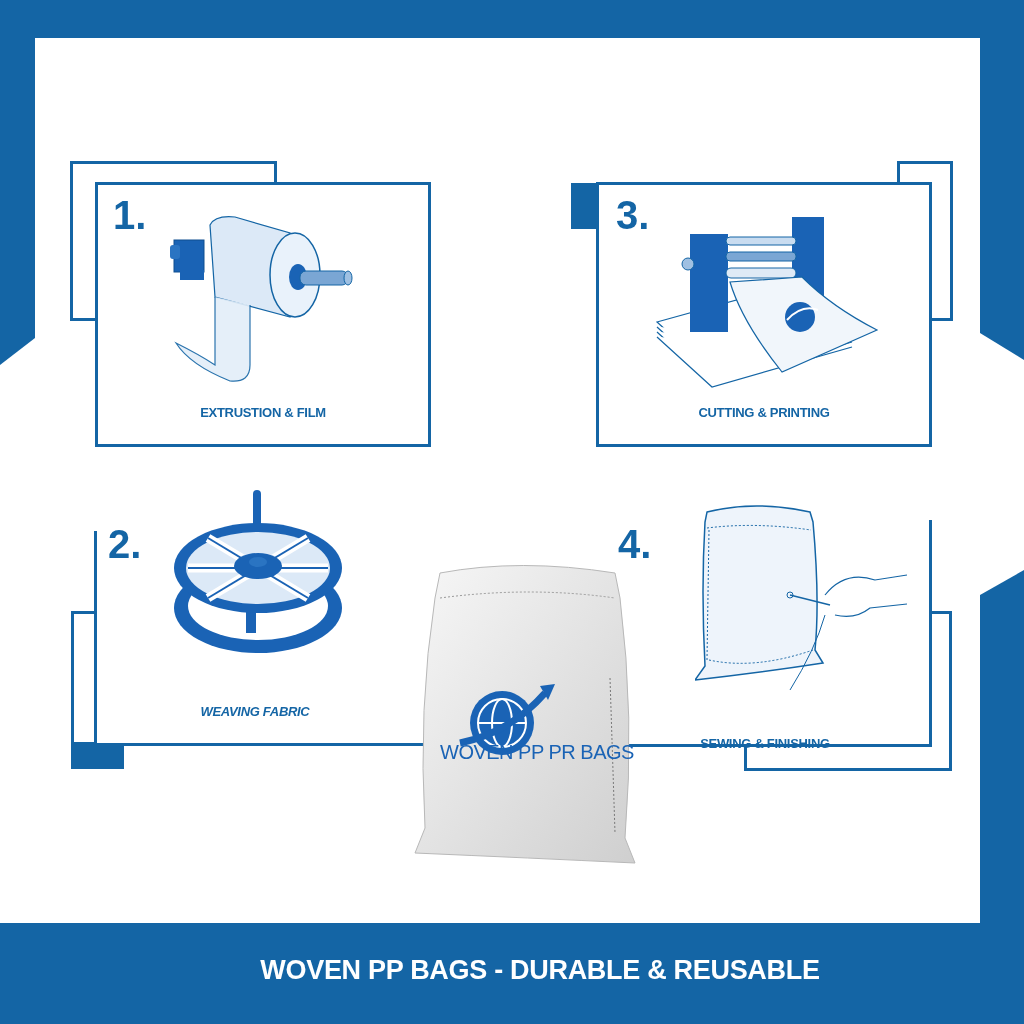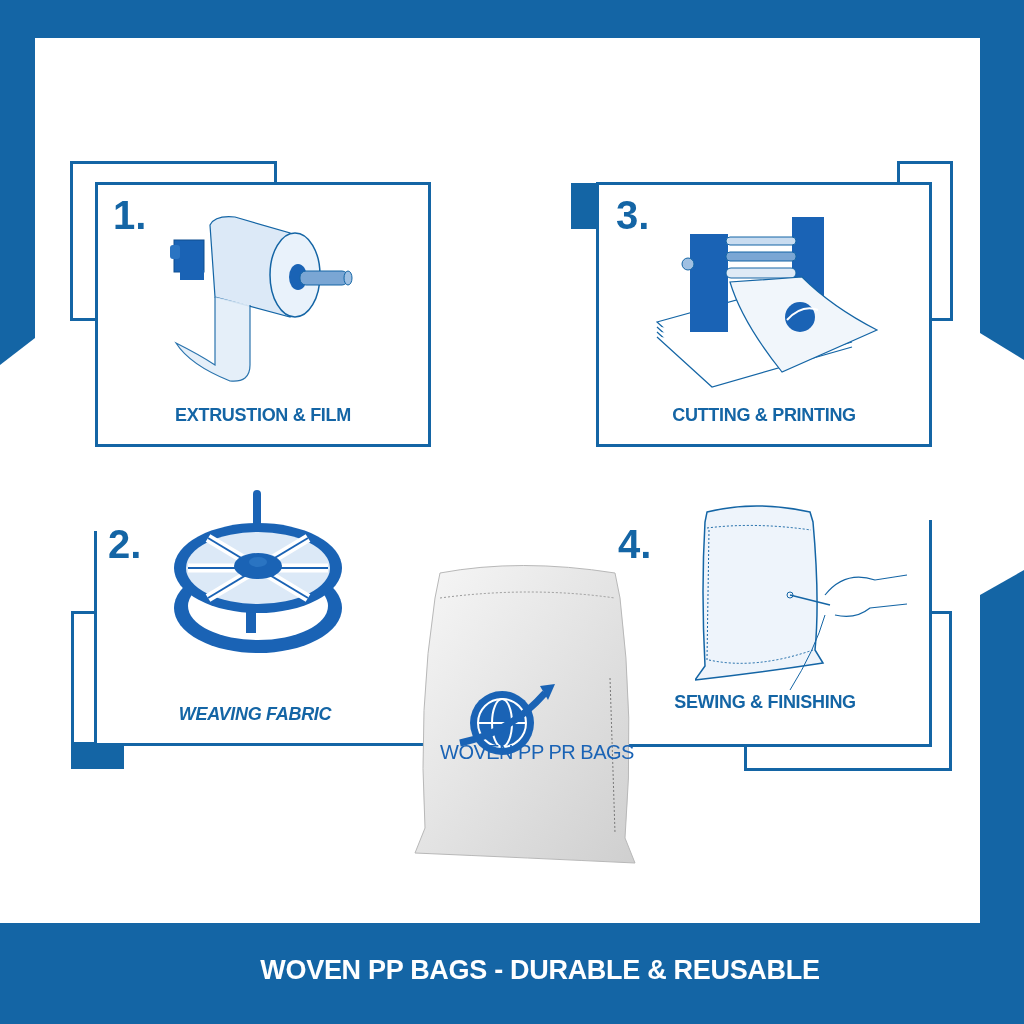--- a/index.html
+++ b/index.html
@@ -2,21 +2,21 @@
 <html><head>
 <meta charset="utf-8">
 <style>
   html, body { margin:0; padding:0; }
   body { width:1024px; height:1024px; position:relative; overflow:hidden; background:#ffffff; font-family:"Liberation Sans", sans-serif; }
   .abs { position:absolute; }
   .blue { background:#1465a5; }
   .box { position:absolute; border:3px solid #1465a5; box-sizing:border-box; background:transparent; }
   .boxw { position:absolute; border:3px solid #1465a5; box-sizing:border-box; background:#ffffff; }
   .num { position:absolute; font-weight:bold; font-size:40px; color:#1465a5; font-family:"Liberation Sans", sans-serif; }
-  .label { position:absolute; font-weight:bold; font-size:18px; color:#1465a5; text-align:center; letter-spacing:-0.3px; font-family:"Liberation Sans", sans-serif; }
+  .label { position:absolute; font-weight:bold; font-size:13px; color:#1465a5; text-align:center; letter-spacing:-0.3px; font-family:"Liberation Sans", sans-serif; }
   .footer-text { position:absolute; left:0; width:1080px; top:955px; text-align:center; color:#fff; font-weight:bold; font-size:27px; letter-spacing:-0.3px; font-family:"Liberation Sans", sans-serif; }
 </style>
 </head>
 <body>
 
 <div class="abs blue" style="left:0;top:0;width:1024px;height:38px;"></div>
 <svg class="abs" style="left:0;top:0" width="40" height="380">
   <polygon points="0,0 35,0 35,338 0,365" fill="#1465a5"></polygon>
 </svg>
 <svg class="abs" style="left:980;top:0;left:980px" width="44" height="370">
@@ -100,21 +100,21 @@
 <svg class="abs" style="left:695px;top:500px" width="215" height="195" viewBox="0 0 215 195">
   <path d="M12,12 Q60,0 115,12 L118,22 Q125,100 120,150 L128,163 Q70,172 0,180 L10,166 Q6,90 10,22 Z" fill="#eef4fb" stroke="#1465a5" stroke-width="1.5"></path>
   <path d="M12,28 Q60,22 116,30" stroke="#1465a5" stroke-dasharray="2,2" fill="none"></path>
   <path d="M14,30 L12,160" stroke="#1465a5" stroke-dasharray="2,2" fill="none"></path>
   <path d="M14,160 Q60,170 118,150" stroke="#1465a5" stroke-dasharray="2,2" fill="none"></path>
   <line x1="95" y1="95" x2="135" y2="105" stroke="#1465a5" stroke-width="1.5"></line>
   <circle cx="95" cy="95" r="3" fill="none" stroke="#1465a5"></circle>
   <path d="M130,95 Q150,70 180,80 L212,75 M140,115 Q160,120 175,108 L212,104" stroke="#1465a5" fill="none" stroke-width="1.2"></path>
   <path d="M130,115 Q120,150 95,190" stroke="#1465a5" fill="none"></path>
 </svg>
-<div class="label" style="left:600px;top:692px;width:330px;">SEWING &amp; FINISHING</div>
+<div class="label" style="left:600px;top:736px;width:330px;">SEWING &amp; FINISHING</div>
 
 <svg class="abs" style="left:410px;top:558px" width="230" height="320" viewBox="0 0 230 320">
   <defs>
     <linearGradient id="bagg" x1="0" x2="1" y1="0" y2="1">
       <stop offset="0" stop-color="#f7f7f7"></stop>
         <stop offset="1" stop-color="#cfcfcf"></stop>
     </linearGradient>
   </defs>
   <path d="M30,15 Q110,0 205,15 L210,40 Q225,160 215,280 L225,305 Q120,300 5,295 L15,270 Q8,150 25,40 Z" fill="url(#bagg)" stroke="#b8b8b8"></path>
   <path d="M30,40 Q120,28 205,40" stroke="#9a9a9a" stroke-dasharray="2,2" fill="none"></path>

